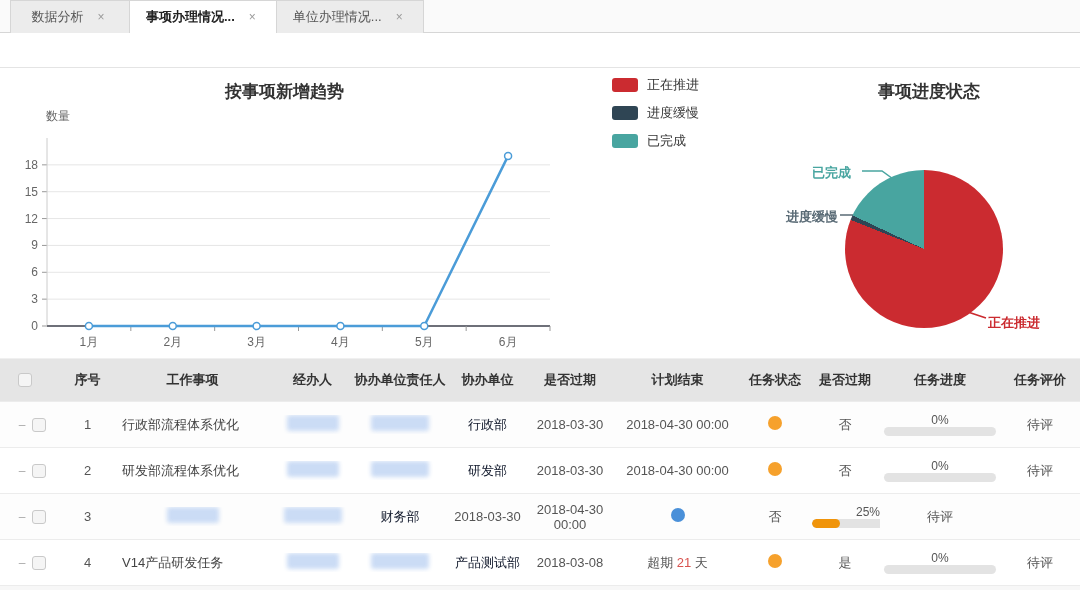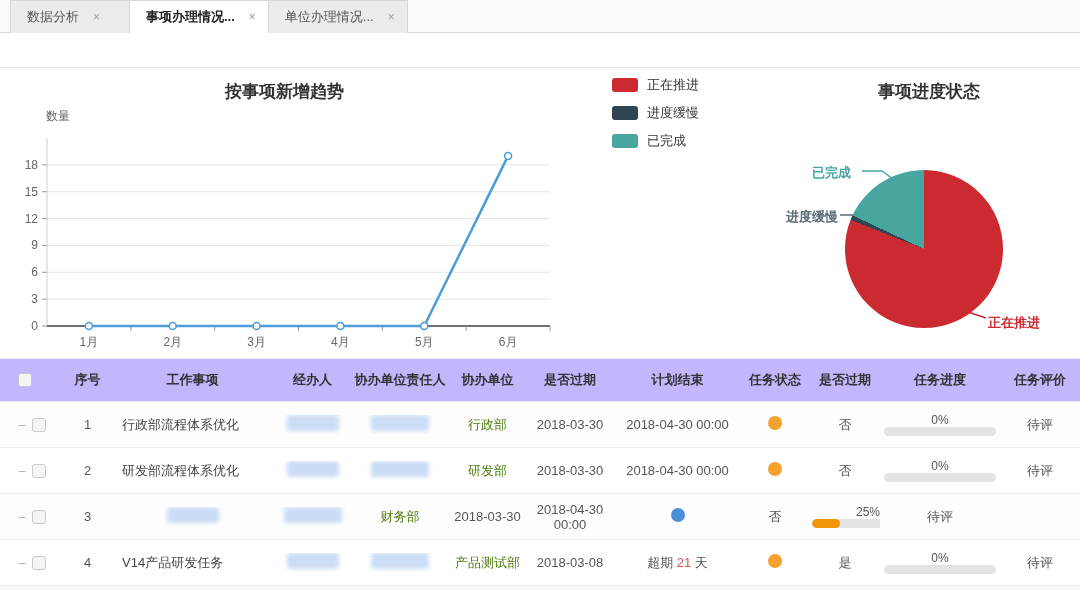--- a/index.html
+++ b/index.html
@@ -2,23 +2,23 @@
 <html><head>
 <meta charset="utf-8">
 <style>
   * { margin:0; padding:0; box-sizing:border-box; }
   html,body { width:1080px; height:590px; overflow:hidden; background:#fff;
     font-family:"Liberation Sans","DejaVu Sans",sans-serif; color:#333; }
 
   
   .tabbar { position:absolute; left:0; top:0; width:1080px; height:33px;
     background:#fafafa; border-bottom:1px solid #d6d6d6; display:flex; padding-left:10px; }
-  .tab { display:flex; align-items:center; gap:14px; padding:0 12px 0 16px; height:33px;
+  .tab { display:flex; align-items:center; gap:14px; padding:0 20px 0 16px; height:33px;
     background:#ececec; border:1px solid #d6d6d6; border-bottom:none; font-size:13px; color:#555;
-    min-width:120px; justify-content:flex-start; cursor:default; }
+    min-width:120px; justify-content:center; cursor:default; }
   .tab + .tab { border-left:none; }
   .tab.active { background:#fff; color:#222; font-weight:bold; position:relative; }
   .tab.active::after { content:""; position:absolute; left:0; right:0; bottom:-1px; height:1px; background:#fff; }
   .tab .close { font-size:12px; color:#9a9a9a; font-weight:normal; cursor:pointer; }
 
   .divider { position:absolute; left:0; top:67px; width:1080px; height:1px; background:#e4e4e4; }
 
   
   .linechart { position:absolute; left:2px; top:68px; width:565px; height:290px; }
   .chart-title { text-align:center; font-size:17px; font-weight:bold; color:#333; padding-top:12px; }
@@ -37,29 +37,29 @@
   .pie-label { position:absolute; font-size:13px; font-weight:bold; white-space:nowrap; }
   .pl-done { left:34px; top:96px; }
   .pl-slow { left:8px; top:140px; }
   .pl-run  { left:210px; top:246px; }
   #pie-lines { position:absolute; left:0; top:0; }
 
   
   .table { position:absolute; left:0; top:358px; width:1080px; }
   .tr { display:grid; grid-template-columns:65px 45px 165px 75px 100px 75px 90px 125px 70px 70px 120px 80px;
     align-items:center; border-bottom:1px solid #ececec; background:#fff; }
-  .tr.head { height:44px; background:#c4b5fd; font-weight:bold; font-size:13px; color:#333; border-top:1px solid #f0f0f0; }
+  .tr.head { height:44px; background:#e5e5e5; font-weight:bold; font-size:13px; color:#333; border-top:1px solid #f0f0f0; }
   .tr.body { height:46px; font-size:13px; color:#555; }
   .tr.body:nth-child(odd) { background:#fdfdfd; }
   .td { text-align:center; padding:0 2px; overflow:hidden; }
   .td.left { text-align:left; }
   .col-select { display:flex; align-items:center; justify-content:flex-start; gap:6px; padding-left:18px; }
   .tree-dash { color:#aaa; font-size:12px; width:8px; }
   .checkbox { width:14px; height:14px; border:1px solid #c9c9c9; border-radius:3px; background:#f5f5f5; display:inline-block; }
-  .link { color:#4d7c0f; cursor:pointer; text-decoration:none; line-height:1.35; display:inline-block; }
+  .link { color:#0f172a; cursor:pointer; text-decoration:none; line-height:1.35; display:inline-block; }
   .redact { display:inline-block; height:16px; border-radius:3px; background:#cbdcf5; filter:blur(2px); }
   .redact.r1 { width:52px; } .redact.r2 { width:58px; }
   .dot { display:inline-block; width:14px; height:14px; border-radius:50%; }
   .pg { display:flex; flex-direction:column; align-items:center; width:112px; margin:0 auto; }
   .pg-label { font-size:12px; color:#555; line-height:14px; }
   .pg-track { width:112px; height:9px; border-radius:5px; background:#e3e3e3; overflow:hidden; }
   .pg-fill { height:100%; border-radius:5px; background:#f0940a; }
   .overdue-days { color:#d9534f; }
   .bottom-strip { position:absolute; left:0; top:586px; width:1080px; height:4px; background:#f7f7f7; }
 </style>

